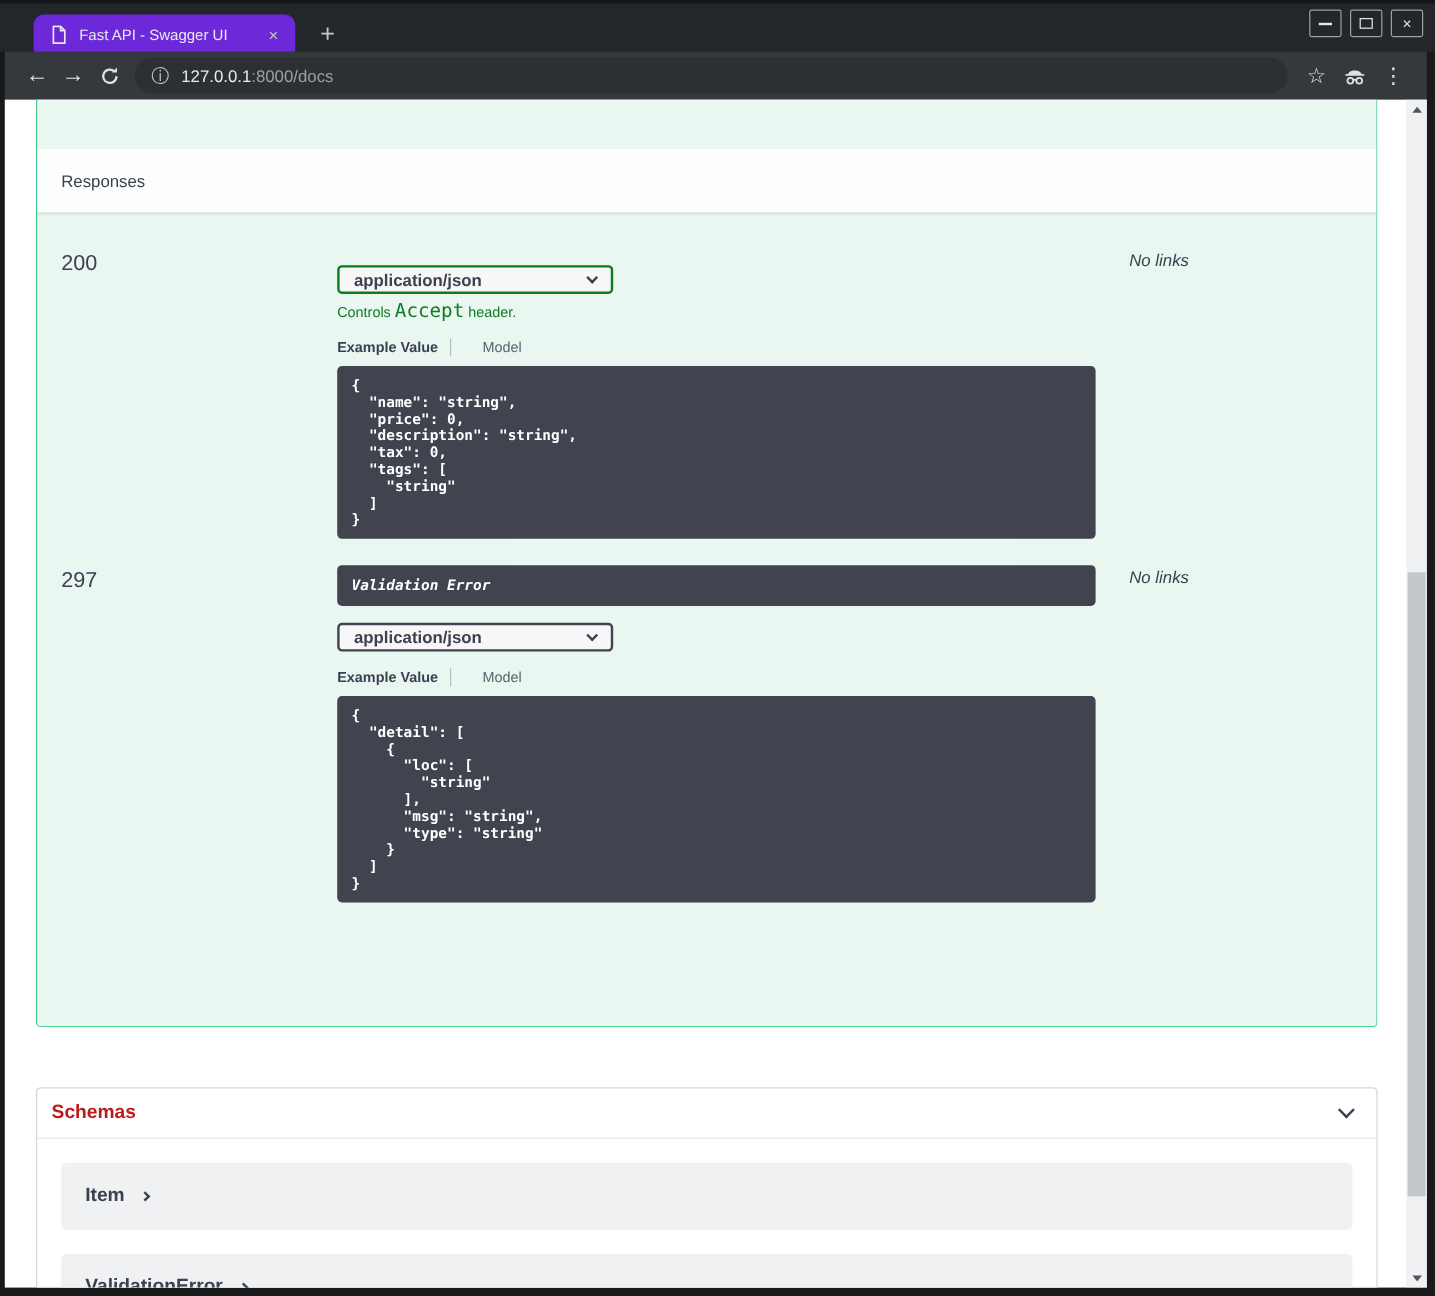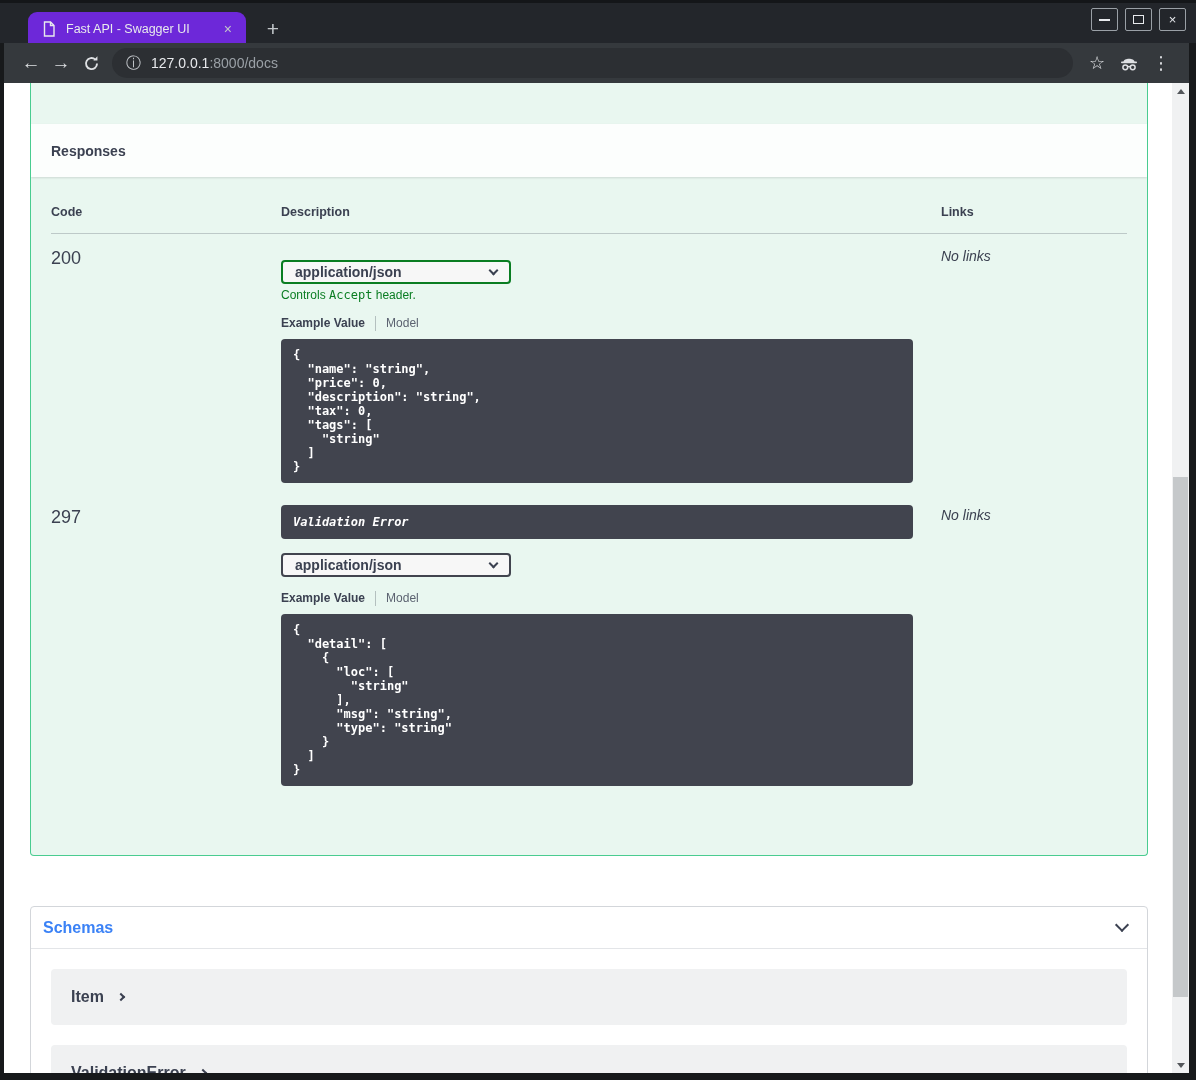--- a/index.html
+++ b/index.html
@@ -40,21 +40,21 @@
   .tri-up { width:0; height:0; border-left:4px solid transparent; border-right:4px solid transparent; border-bottom:5px solid #53565a; }
   .tri-down { width:0; height:0; border-left:4px solid transparent; border-right:4px solid transparent; border-top:5px solid #53565a; }
   .scroll-thumb { position:absolute; left:1px; right:1px; top:394px; height:520px; background:#c5c8ca; }
   
   .responses-panel { position:absolute; left:26px; top:0; width:1118px; height:773px;
     border:1px solid #49cc90; border-top:none; border-radius:0 0 4px 4px;
     background:#e9f7f0; overflow:hidden; }
   .mint-strip { height:41px; }
   .section-header { height:53px; background:rgba(255,255,255,.85); box-shadow:0 1px 2px rgba(0,0,0,.12);
     display:flex; align-items:center; padding:0 20px; }
-  .section-header .hdr { font-size:14px; font-weight:bold; color:#3b4151; }
+  .section-header .hdr { font-size:14px; font-weight:normal; color:#3b4151; }
   .responses-body { padding:18px 20px 0 20px; }
   .table-head { display:flex; font-size:12.5px; font-weight:bold; color:#3b4151;
     padding:10px 0 14px 0; border-bottom:1px solid rgba(59,65,81,.25); }
   .col-code { width:230px; flex:0 0 auto; }
   .col-desc { width:660px; flex:0 0 auto; }
   .col-links { flex:1; }
   .resp-row { display:flex; padding-top:12px; }
   .resp-row + .resp-row { padding-top:22px; }
   .code-val { font-size:18px; color:#3b4151; padding-top:2px; }
   .links-val { font-size:14px; font-style:italic; color:#3b4151; padding-top:2px; }
@@ -65,34 +65,34 @@
     font-size:14px; font-weight:bold; color:#3b4151; }
   .sel-green { border:2px solid #0a7d22; }
   .sel-dark  { border:2px solid #41444e; }
   .chev { display:inline-block; width:7px; height:7px; border-right:2px solid #3b4151; border-bottom:2px solid #3b4151;
     transform:rotate(45deg); margin-top:-4px; }
   .chev-right-sm { display:inline-block; width:6px; height:6px; border-right:2.5px solid #3b4151; border-bottom:2.5px solid #3b4151;
     transform:rotate(-45deg); margin-left:14px; }
   .chev-down-lg { display:inline-block; width:10px; height:10px; border-right:2px solid #3b4151; border-bottom:2px solid #3b4151;
     transform:rotate(45deg); margin:-5px 14px 0 0; }
   .accept-note { margin-top:4px; font-size:12px; color:#0a7d22; }
-  .accept-note .mono { font-family:"DejaVu Sans Mono", monospace; font-size:12px; }
+  .accept-note .mono { font-family:"DejaVu Sans Mono", monospace; font-size:16px; }
   .ex-tabs { margin-top:14px; display:flex; font-size:12px; height:15px; }
   .ex-tab-active { font-weight:bold; color:#3b4151; }
   .ex-tab-sep { width:1px; height:15px; background:rgba(59,65,81,.3); margin:0 10px; }
-  .ex-tab-inactive { color:#5b6270; }
+  .ex-tab-inactive { color:#5b6270;margin-left:16px; }
   .code-block { margin-top:8px; width:632px; background:#41444e; border-radius:4px; padding:9px 12px;
     color:#ffffff; font-family:"DejaVu Sans Mono", monospace; font-size:12px; font-weight:bold;
     line-height:14px; white-space:pre; }
   
   .schemas-box { position:absolute; left:26px; top:823px; width:1118px; height:250px;
     background:#ffffff; border:1px solid #d3d6da; border-radius:4px; overflow:hidden; }
   .schemas-header { height:42px; display:flex; align-items:center; justify-content:space-between;
     padding:0 6px 0 12px; border-bottom:1px solid #e3e5e8; }
-  .schemas-title { font-size:16px; font-weight:600; color:#3b82f6; }
+  .schemas-title { font-size:16px; font-weight:600; color:#b91c1c; }
   .schemas-body { padding:20px; }
   .model-row { height:56px; background:#f0f1f2; border-radius:4px; display:flex; align-items:center; padding:12px 20px; }
   .model-row + .model-row { margin-top:20px; }
   .model-name { font-size:16px; font-weight:bold; color:#3b4151; }
 </style>
 </head>
 <body>
 
 <div class="tabstrip">
   <div class="tab">
@@ -147,25 +147,20 @@
 </div>
 
 <div class="content">
 
   <div class="responses-panel">
     <div class="mint-strip"></div>
     <div class="section-header">
       <span class="hdr">Responses</span>
     </div>
     <div class="responses-body">
-      <div class="table-head">
-        <div class="col-code">Code</div>
-        <div class="col-desc">Description</div>
-        <div class="col-links">Links</div>
-      </div>
 
       <div class="resp-row">
         <div class="col-code code-val">200</div>
         <div class="col-desc">
           <div class="media-select sel-green">
             <span>application/json</span>
             <span class="chev"></span>
           </div>
           <div class="accept-note"><span>Controls </span><span class="mono">Accept</span><span> header.</span></div>
           <div class="ex-tabs">

